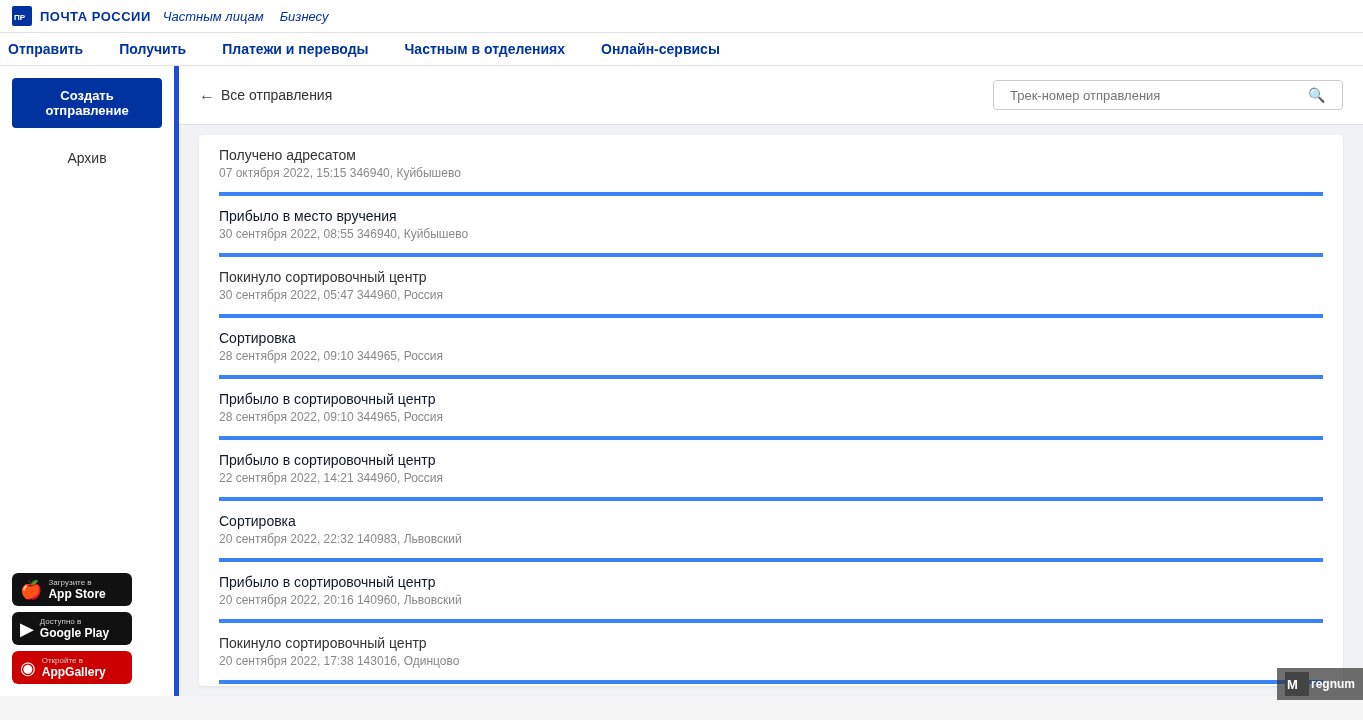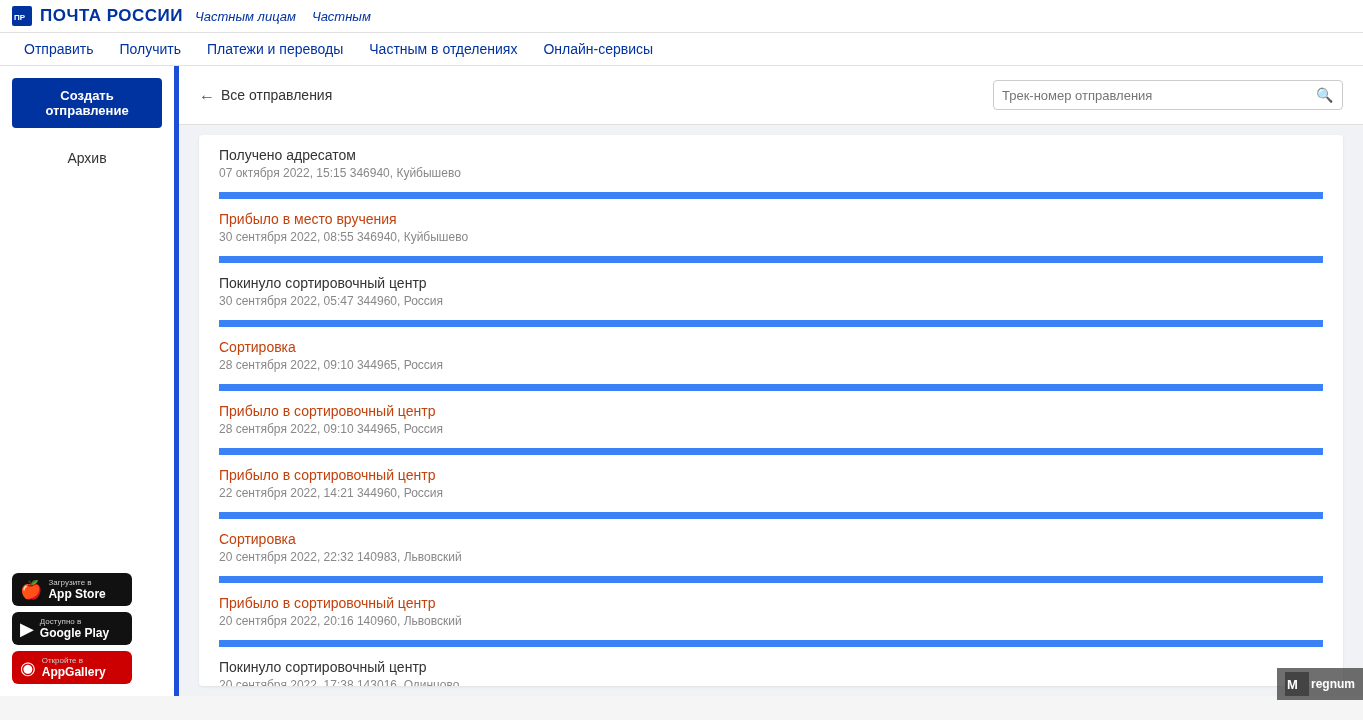--- a/index.html
+++ b/index.html
@@ -20,43 +20,44 @@
       gap: 8px;
     }
     .logo-icon {
       width: 20px;
       height: 20px;
       display: inline-block;
     }
     .logo-text {
       color: #0032A0;
       font-weight: bold;
-      font-size: 17px;
+      font-size: 13px;
       letter-spacing: 0.5px;
     }
     .top-links {
       display: flex;
       gap: 16px;
       margin-left: 8px;
       font-style: italic;
     }
     .top-links a {
       color: #0032A0;
       text-decoration: none;
       font-size: 13px;
     }
 
     
     .nav-bar {
       background: #fff;
       border-bottom: 1px solid #e0e0e0;
-      padding: 8px 24px;
-      display: flex;
-      align-items: center;
-      gap: 26px;
+      padding: 8px 8px;
+      display: flex;
+      align-items: center;
+      gap: 36px;
+      font-weight: bold;
     }
     .nav-bar a {
       color: #0032A0;
       text-decoration: none;
       font-size: 14px;
     }
 
     
     .main-layout {
       display: flex;
@@ -153,21 +154,21 @@
     }
     .back-arrow {
       font-size: 16px;
       color: #555;
     }
     .search-box {
       display: flex;
       align-items: center;
       border: 1px solid #ccc;
       border-radius: 4px;
-      padding: 6px 8px;
+      padding: 6px 16px;
       background: #fff;
       width: 350px;
     }
     .search-box input {
       border: none;
       outline: none;
       flex: 1;
       font-size: 13px;
       color: #999;
     }
@@ -181,27 +182,27 @@
       flex: 1;
       overflow-y: auto;
       padding: 0 20px;
       background: #fff;
       margin: 10px 20px;
       border-radius: 4px;
       box-shadow: 0 1px 3px rgba(0,0,0,0.08);
     }
     .tracking-item {
       padding: 12px 0;
-      border-bottom: 7px solid #3b82f6;
+      border-bottom: 4px solid #3b82f6;
     }
     .tracking-item:last-child {
       border-bottom: none;
     }
     .tracking-status {
-      color: #c2410c;
+      color: #0f172a;
       font-size: 14px;
       font-weight: 500;
       margin-bottom: 3px;
     }
     .tracking-status.black {
       color: #333;
     }
     .tracking-details {
       color: #888;
       font-size: 12px;
@@ -228,21 +229,21 @@
 <div class="top-bar">
   <div class="logo-area">
     <svg class="logo-icon" viewBox="0 0 20 20">
       <rect width="20" height="20" fill="#0032A0" rx="2"></rect>
       <text x="2" y="14" font-size="8" fill="white" font-family="Arial" font-weight="bold">ПР</text>
     </svg>
     <span class="logo-text">ПОЧТА РОССИИ</span>
   </div>
   <div class="top-links">
     <a href="#">Частным лицам</a>
-    <a href="#">Частным</a>
+    <a href="#">Бизнесу</a>
   </div>
 </div>
 
 <div class="nav-bar">
   <a href="#">Отправить</a>
   <a href="#">Получить</a>
   <a href="#">Платежи и переводы</a>
   <a href="#">Частным в отделениях</a>
   <a href="#">Онлайн-сервисы</a>
 </div>

